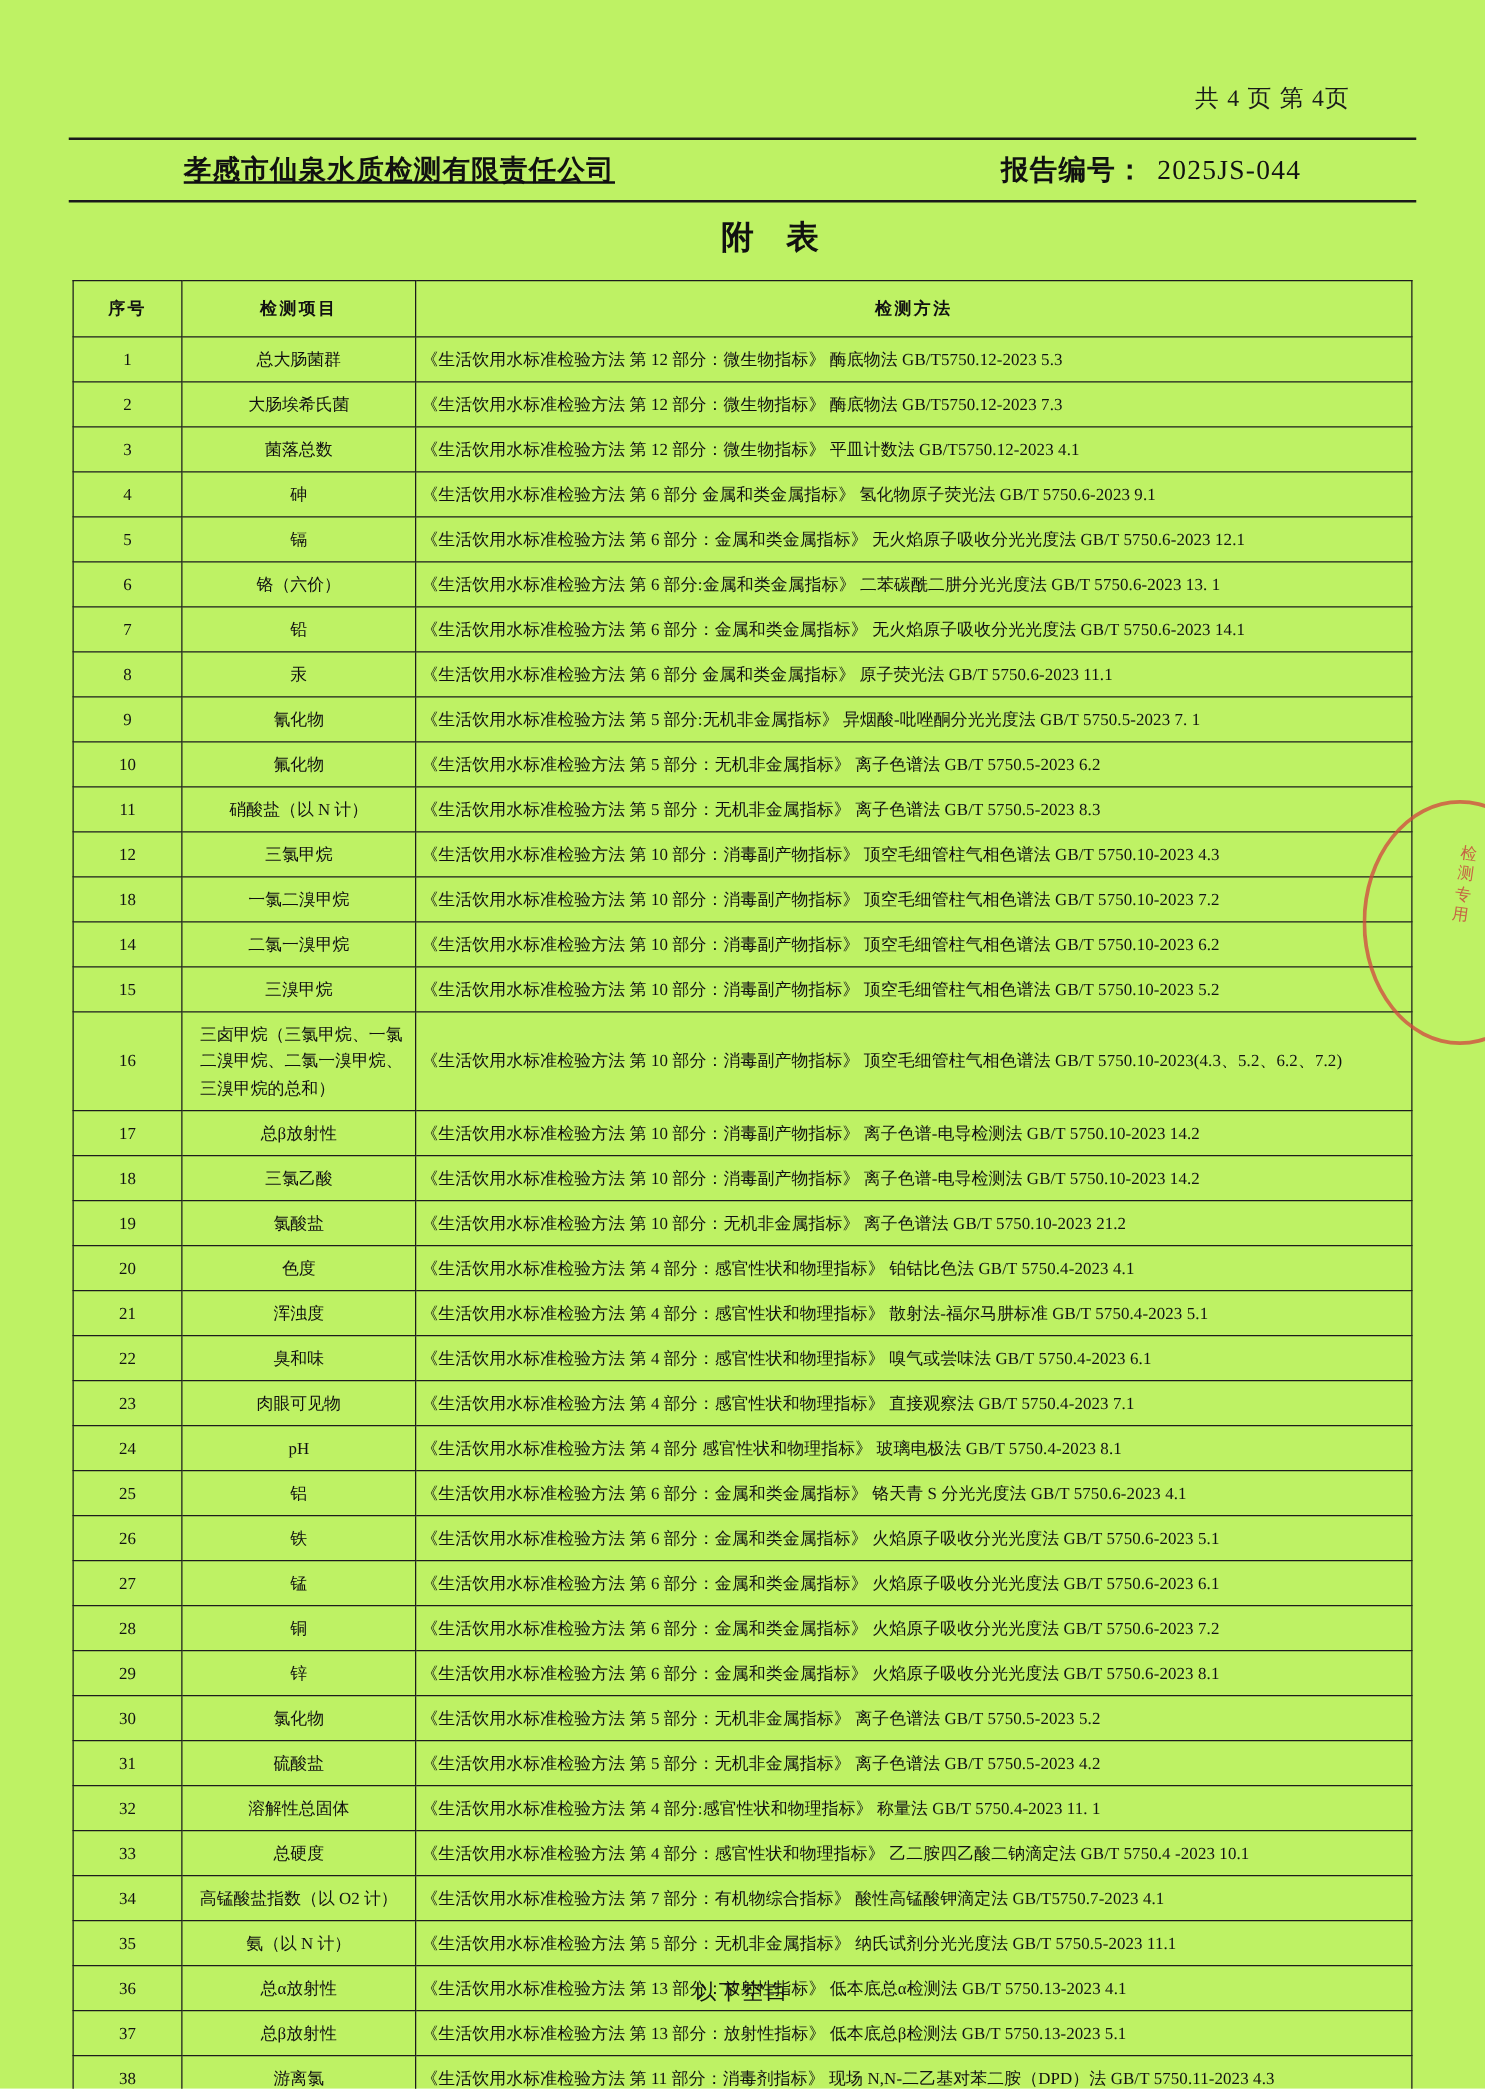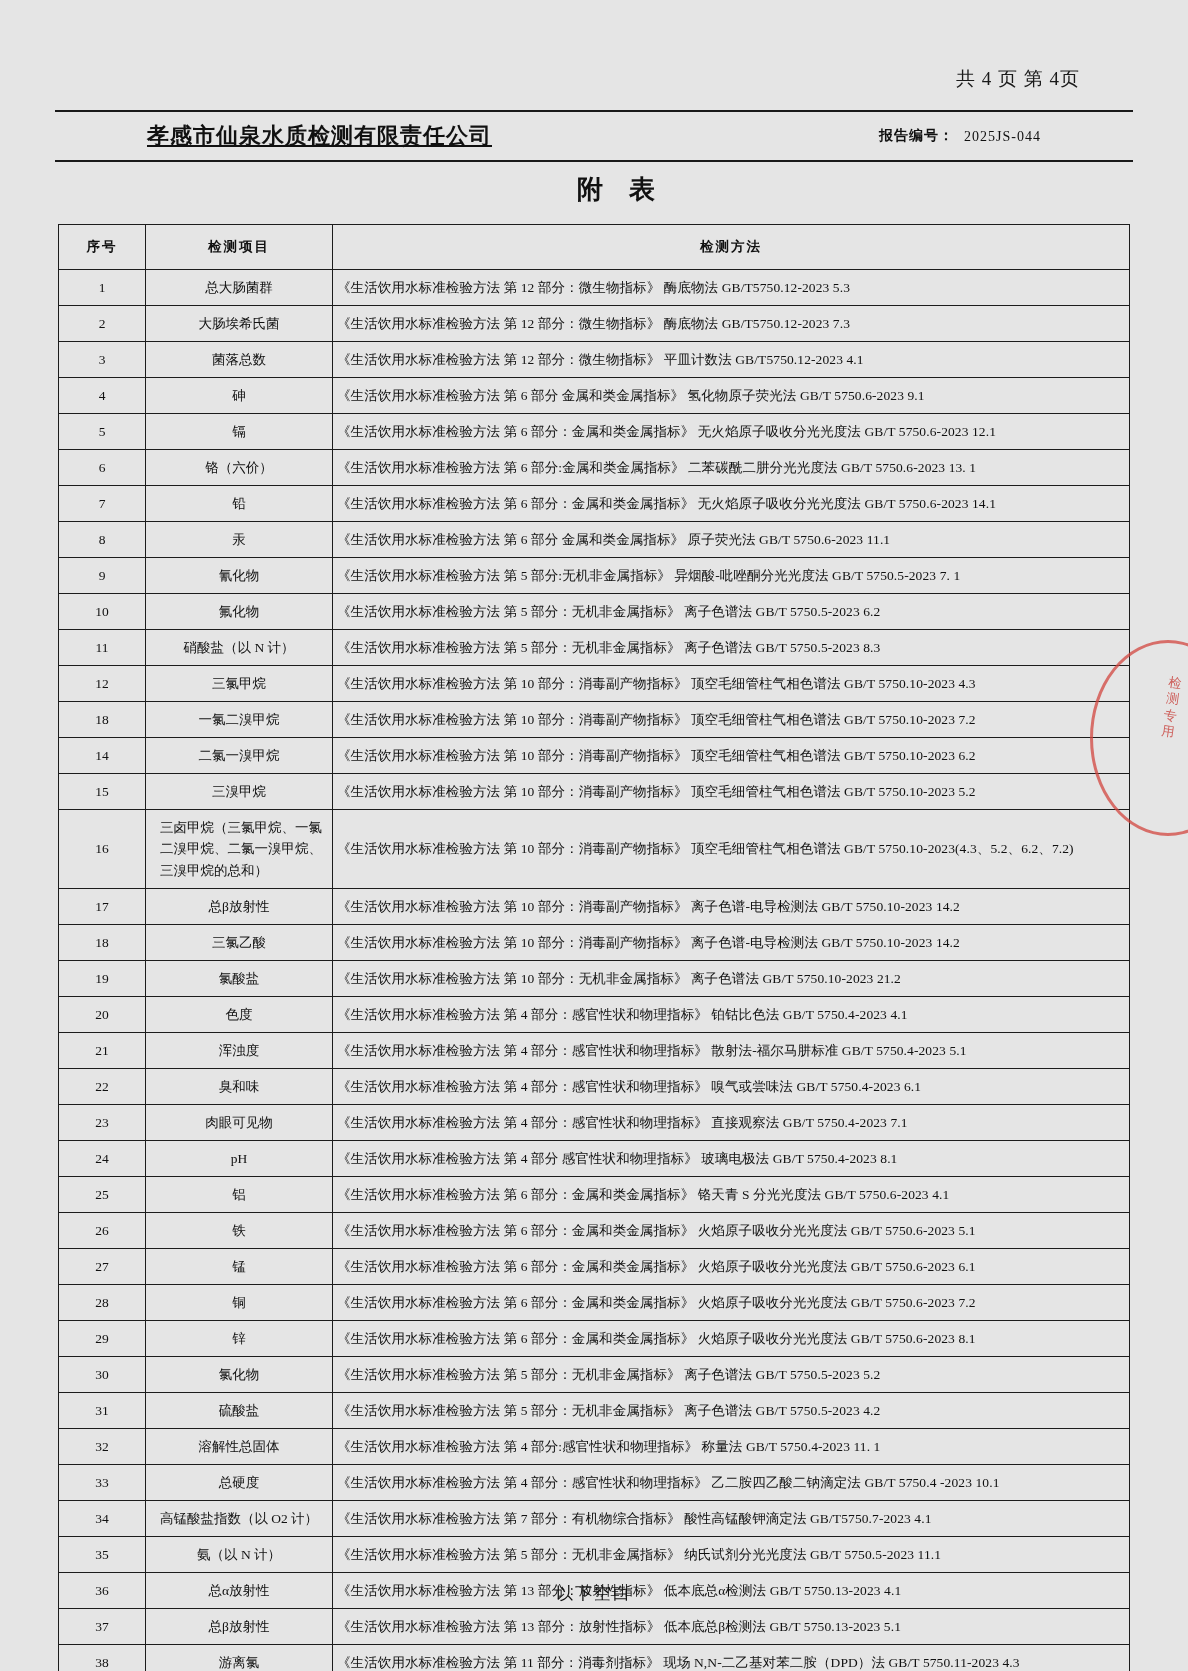--- a/index.html
+++ b/index.html
@@ -11,21 +11,21 @@
     width: 1188px;
     height: 1671px;
     position: relative;
     font-family: "Liberation Serif", "DejaVu Serif", serif;
     color: #111;
     overflow: hidden;
   }
   .page {
     position: absolute;
     inset: 0;
-    background: #e5e5e5;
+    background: #bef264;
   }
   .page-num {
     position: absolute;
     top: 66px;
     right: 108px;
     font-size: 19px;
     letter-spacing: 1px;
     color: #1a1a1a;
     font-family: "Liberation Serif", serif;
   }
@@ -44,25 +44,25 @@
     box-sizing: border-box;
   }
   .company {
     font-size: 22px;
     font-weight: bold;
     letter-spacing: 1px;
     font-family: "Liberation Sans", sans-serif;
     text-decoration: underline;
   }
   .report-no {
-    font-size: 14px;
+    font-size: 22px;
     letter-spacing: 1px;
     display: flex;
     gap: 10px;
-    align-items: flex-end;
+    align-items: center;
   }
   .report-no .label { font-weight: bold; font-family: "Liberation Sans", sans-serif;}
   .report-no .value { font-family: "Liberation Serif", serif; }
 
   .doc-title {
     position: absolute;
     top: 172px;
     left: 0;
     width: 100%;
     text-align: center;

